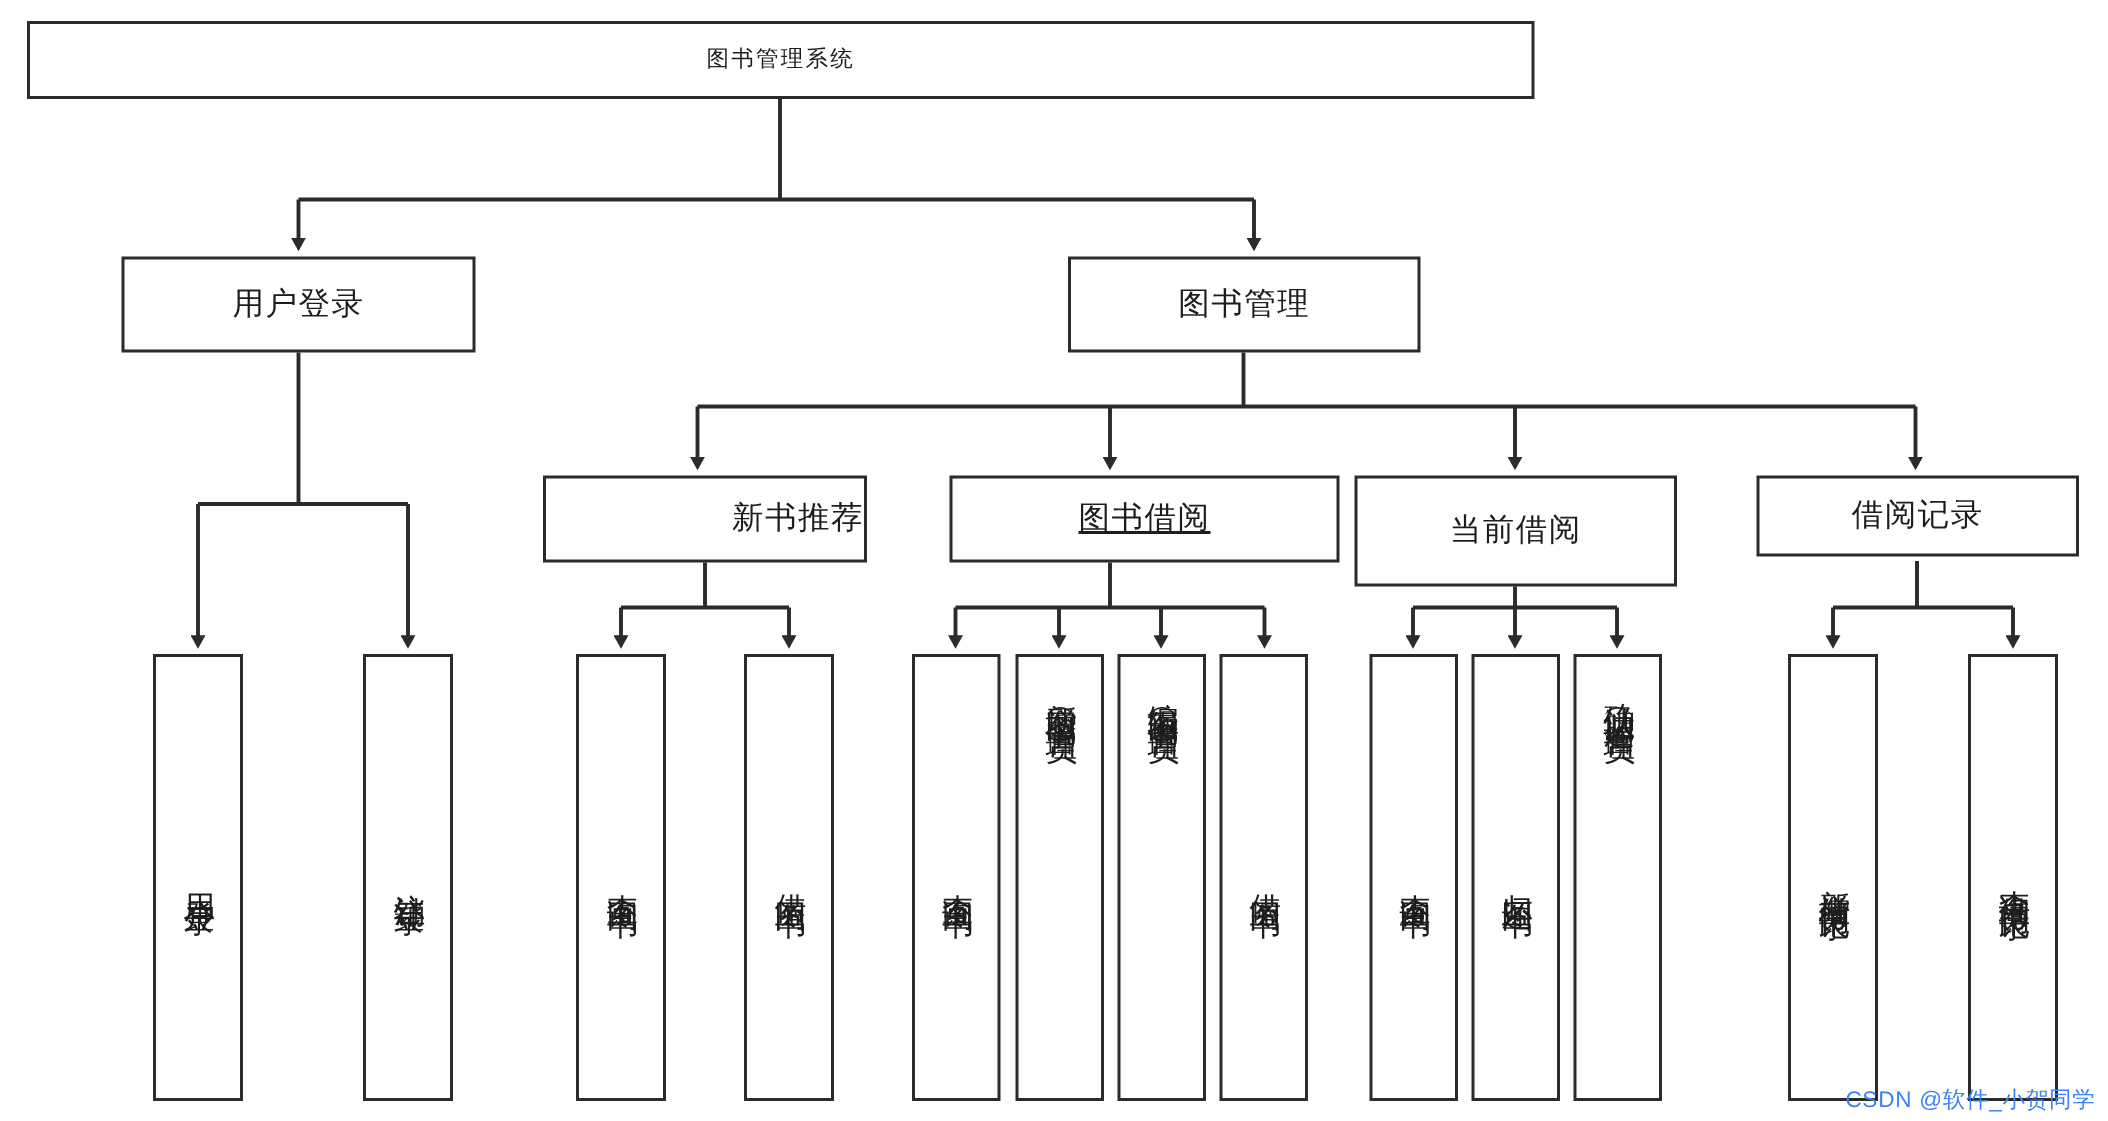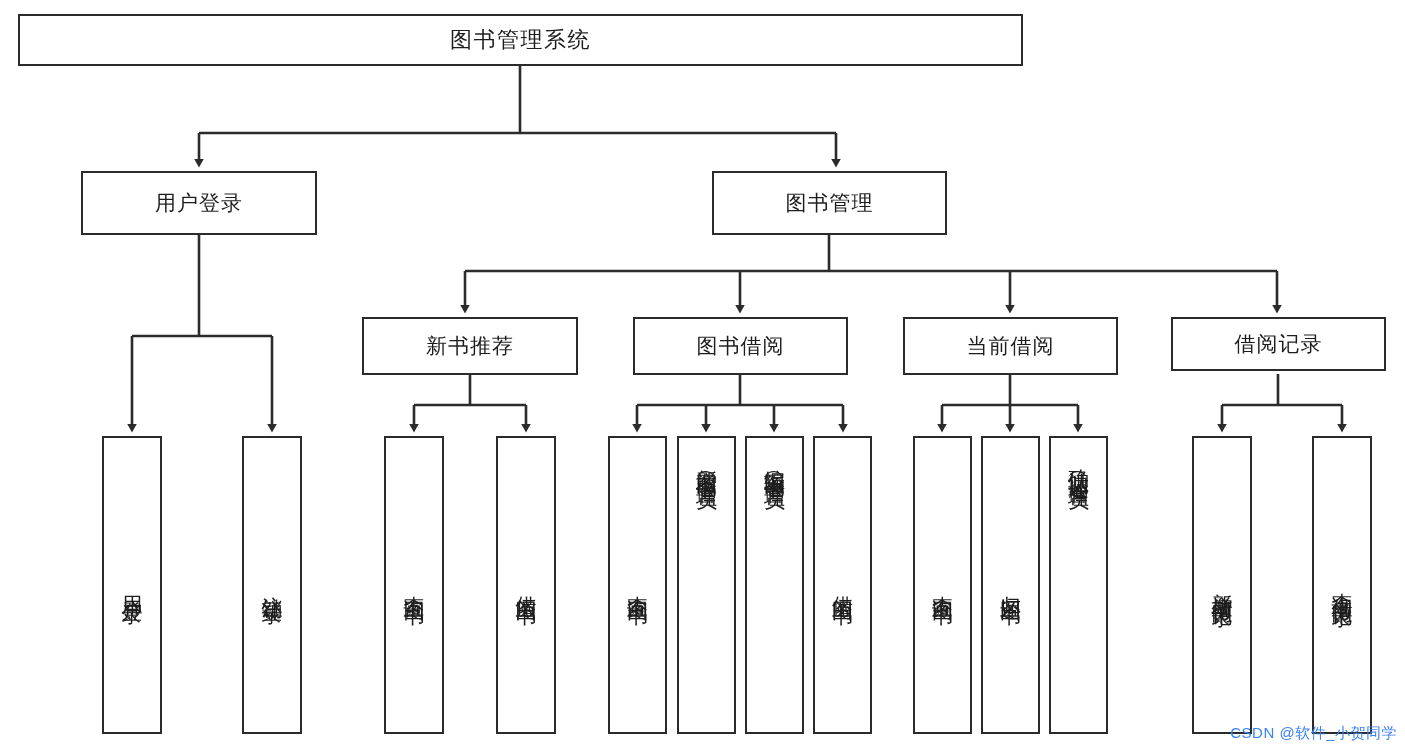--- a/index.html
+++ b/index.html
@@ -7,21 +7,21 @@
        font-family:"Liberation Sans","DejaVu Sans",sans-serif;}
   #stage{position:relative;width:1405px;height:747px;background:#ffffff;}
 
   svg#wires{position:absolute;left:0;top:0;width:1405px;height:747px;pointer-events:none;}
 
   .node{position:absolute;box-sizing:border-box;background:#ffffff;
         border:2.5px solid #2b2b2b;display:flex;align-items:center;
         justify-content:center;color:#1d1d1d;}
 
   .node.horiz{font-size:21px;letter-spacing:1px;line-height:1.2;}
-  .node.root{font-size:22px;letter-spacing:1.5px;}
+  .node.root{font-size:15px;letter-spacing:1.5px;}
 
   .node.vert{padding:14px 0 14px 0;align-items:flex-start;justify-content:center;}
   .vlabel{writing-mode:vertical-rl;text-orientation:upright;
           font-size:21px;letter-spacing:3px;line-height:1.05;
           white-space:nowrap;color:#1d1d1d;}
 
   .node.vert.midalign{align-items:center;}
 
   #watermark{position:absolute;right:8px;bottom:4px;font-size:15px;
              color:#3b82f6;letter-spacing:0.5px;white-space:nowrap;}
@@ -86,29 +86,29 @@
   </div>
 
   <div class="node horiz" style="left:81px;top:171px;width:236px;height:64px;">
     <span>用户登录</span>
   </div>
 
   <div class="node horiz" style="left:712px;top:171px;width:235px;height:64px;">
     <span>图书管理</span>
   </div>
 
-  <div class="node horiz" style="left:362px;top:317px;width:216px;height:58px;">
+  <div class="node horiz" style="left:362px;top:317px;width:216px;height:58px;justify-content:flex-end;">
     <span>新书推荐</span>
   </div>
 
-  <div class="node horiz" style="left:633px;top:317px;width:215px;height:58px;">
+  <div class="node horiz" style="left:633px;top:317px;width:260px;height:58px;text-decoration:underline;">
     <span>图书借阅</span>
   </div>
 
-  <div class="node horiz" style="left:903px;top:317px;width:215px;height:58px;">
+  <div class="node horiz" style="left:903px;top:317px;width:215px;height:74px;">
     <span>当前借阅</span>
   </div>
 
   <div class="node horiz" style="left:1171px;top:317px;width:215px;height:54px;">
     <span>借阅记录</span>
   </div>
 
   <div class="node vert midalign" style="left:102px;top:436px;width:60px;height:298px;">
     <span class="vlabel">用户登录</span>
   </div>

